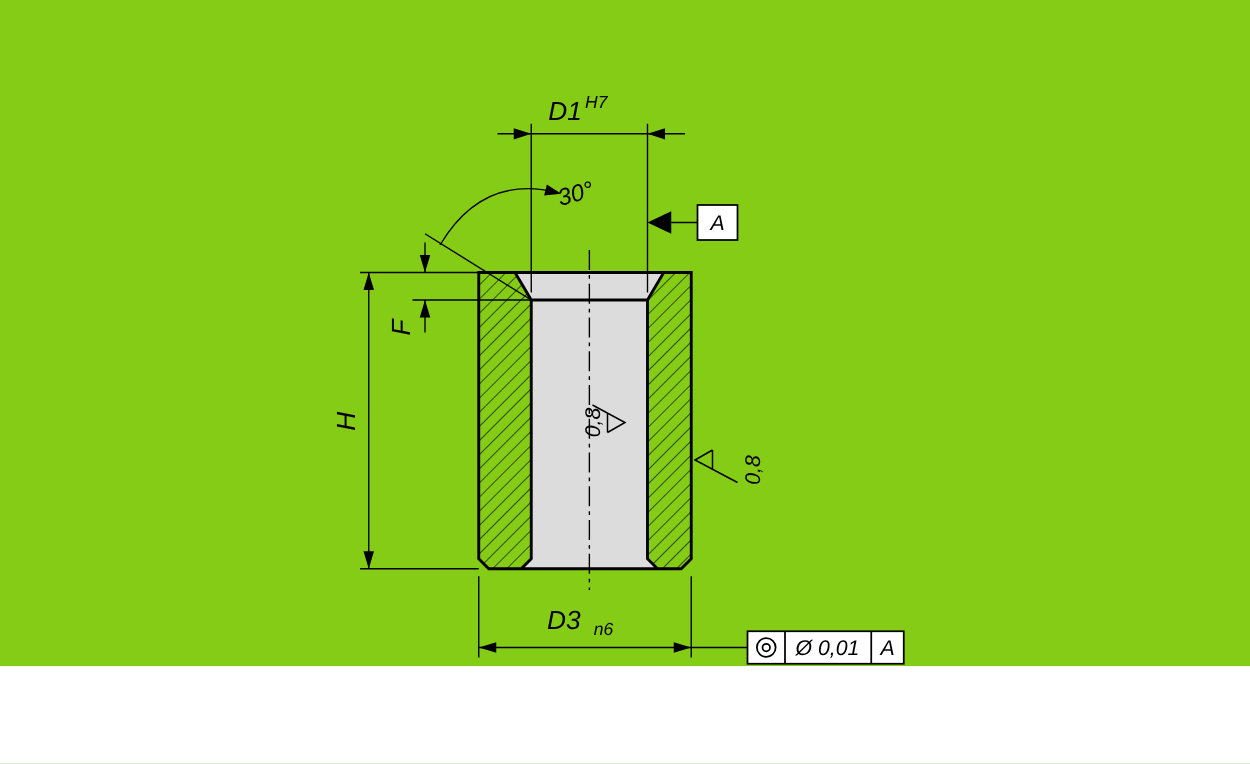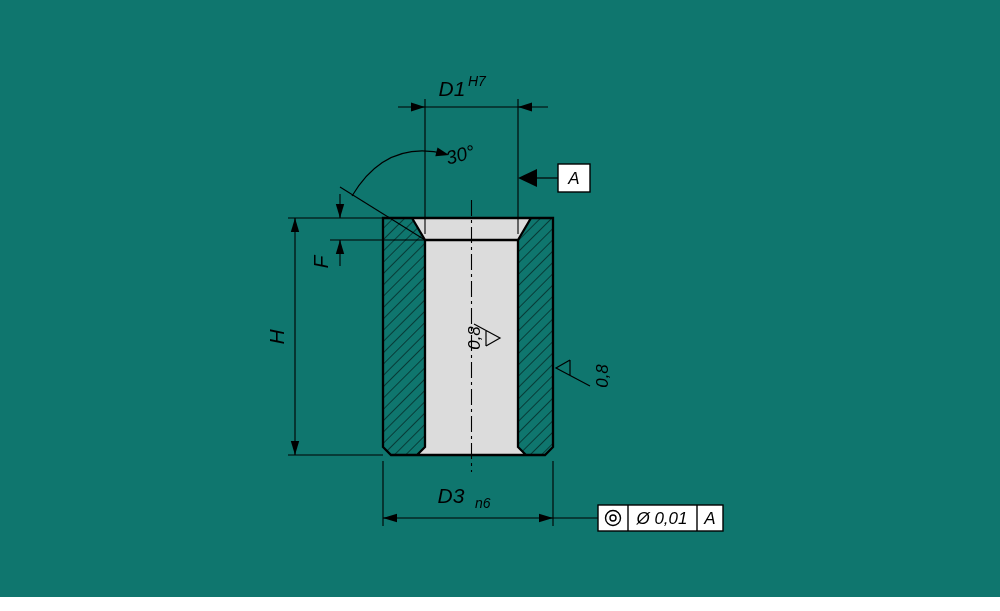--- a/index.html
+++ b/index.html
@@ -1,19 +1,19 @@
 <!DOCTYPE html>
 <html><head>
 <meta charset="utf-8">
 <style>
   html,body{margin:0;padding:0;background:#ffffff;}
   .canvas{
     position:relative;
-    width:1000px;height:597px;
-    background:#0f766e;
+    width:1000px;height:533px;
+    background:#84cc16;
     overflow:hidden;
     font-family:"Liberation Sans", sans-serif;
   }
   svg text{
     font-family:"Liberation Sans", sans-serif;
     font-style:italic;
     fill:#000;
   }
   .t-main{font-size:21px;}
   .t-sub{font-size:14px;}

